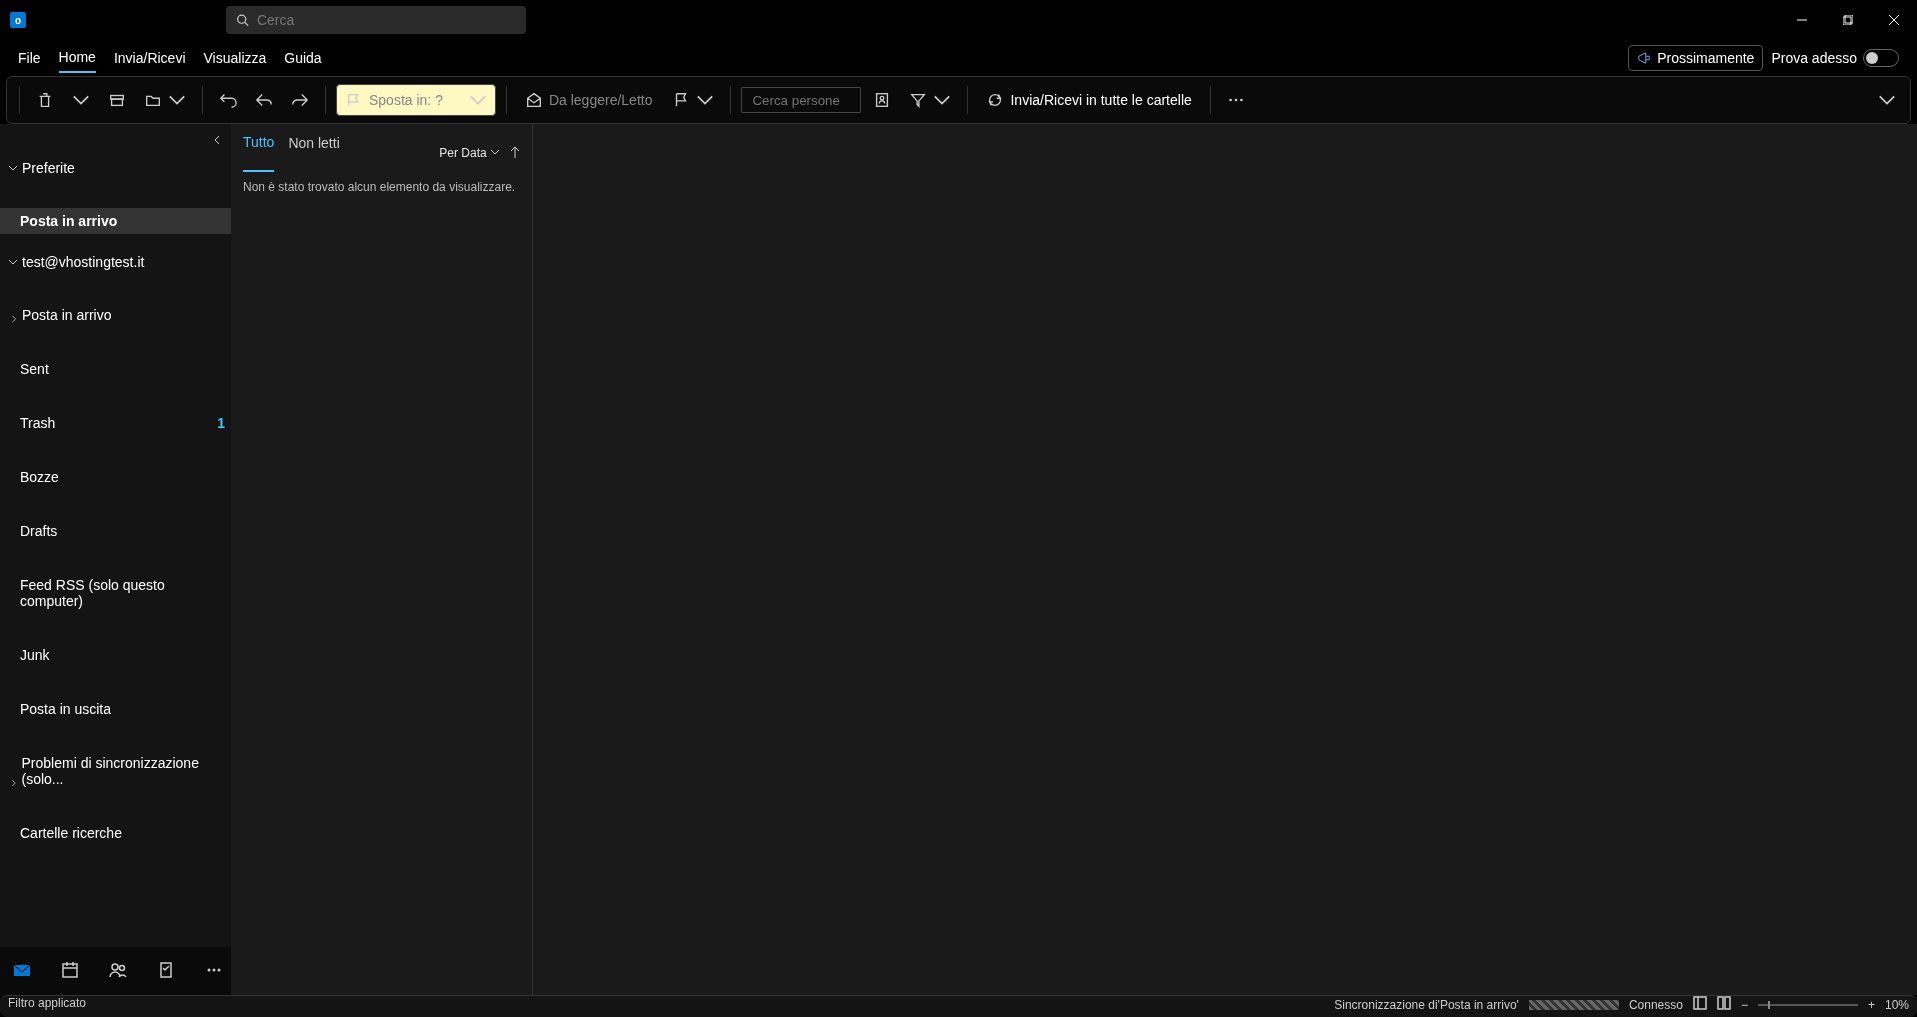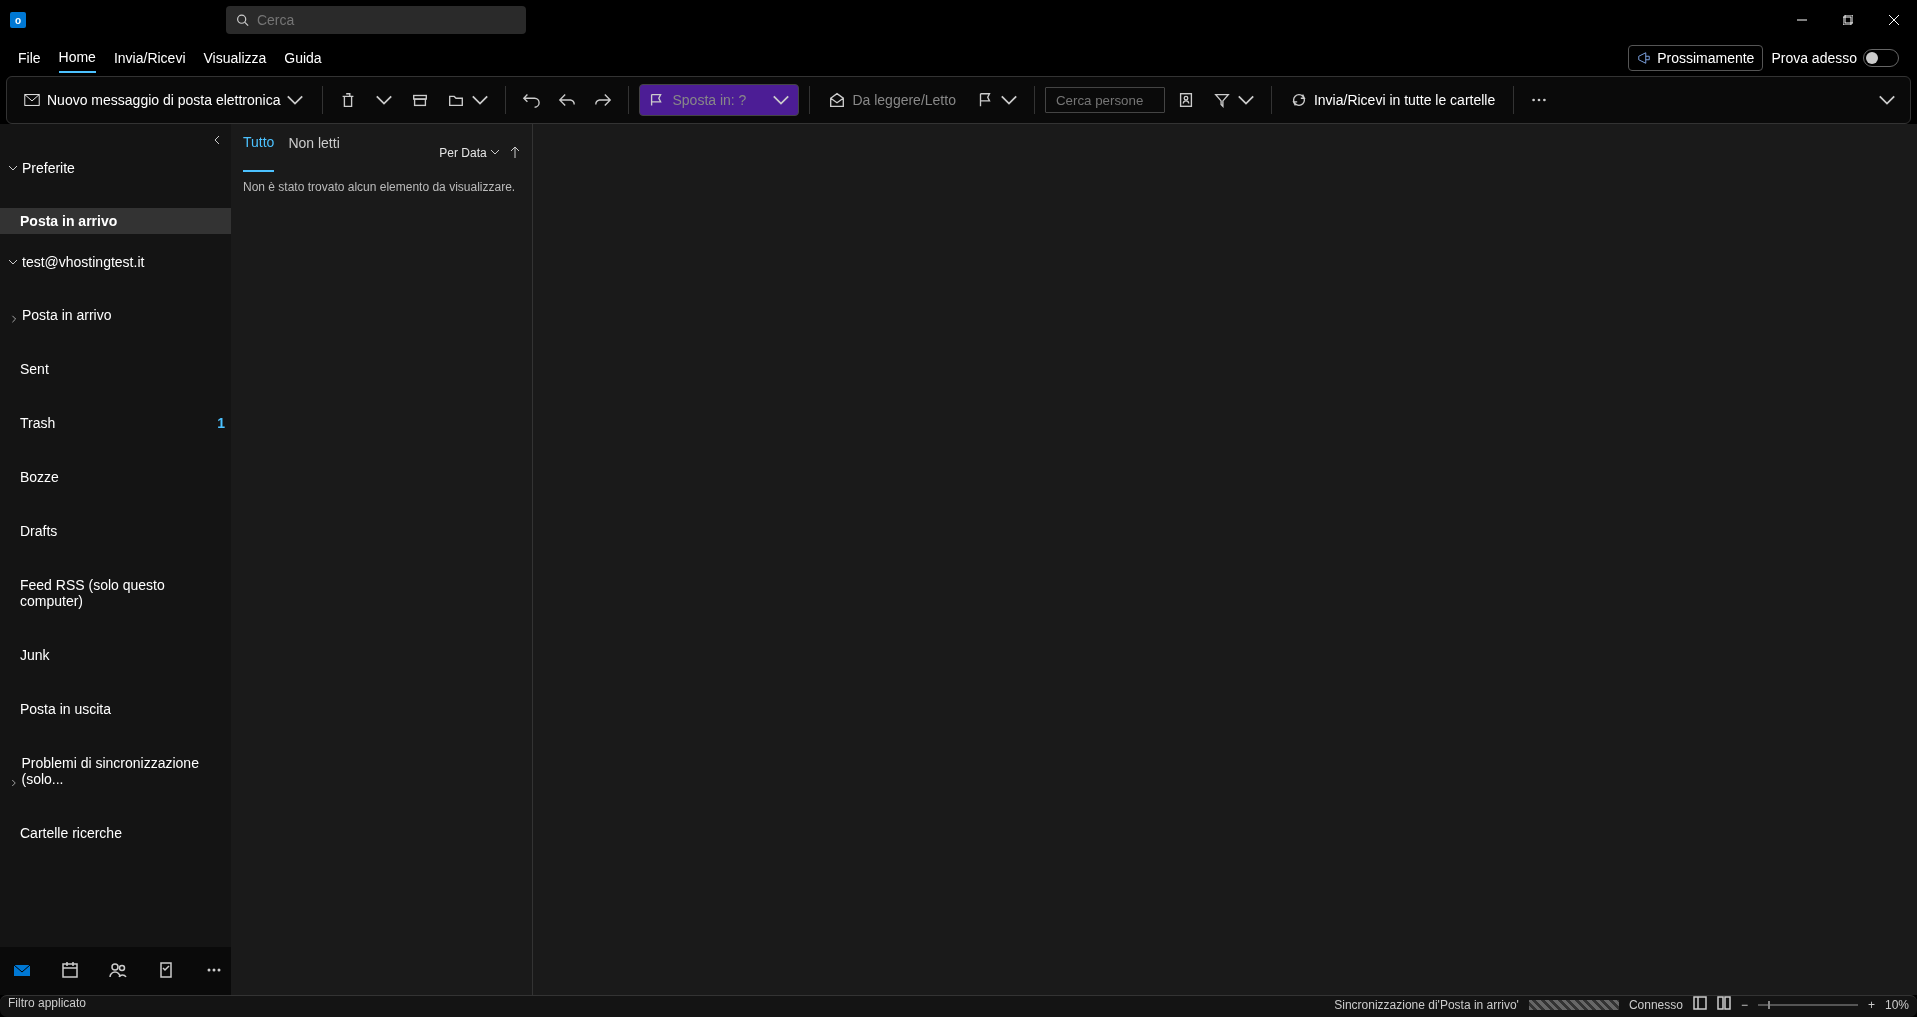--- a/index.html
+++ b/index.html
@@ -16,21 +16,21 @@
 .menu-item { color: #fff; padding: 6px 0; cursor: pointer; }
 .menu-item.active { border-bottom: 2px solid #4cc2ff; }
 .menubar-right { margin-left: auto; display: flex; align-items: center; gap: 8px; }
 .coming-soon { border: 1px solid #555; border-radius: 4px; padding: 4px 8px; display: flex; align-items: center; gap: 6px; }
 .try-now { display: flex; align-items: center; gap: 6px; }
 .toggle { width: 36px; height: 18px; border: 1px solid #666; border-radius: 9px; position: relative; }
 .toggle::after { content: ''; position: absolute; width: 12px; height: 12px; background: #ccc; border-radius: 50%; top: 2px; left: 2px; }
 .ribbon { height: 48px; border: 1px solid #333; margin: 0 6px; border-radius: 6px; display: flex; align-items: center; padding: 0 8px; gap: 6px; background: #0a0a0a; }
 .ribbon-btn { display: flex; align-items: center; gap: 6px; padding: 6px 8px; border-radius: 4px; cursor: pointer; color: #fff; }
 .ribbon-btn.icon-only { padding: 6px; }
-.ribbon-btn.boxed { border: 1px solid #444; background: #4c1d95; }
+.ribbon-btn.boxed { border: 1px solid #444; background: #fef9c3; }
 .ribbon-sep { width: 1px; height: 28px; background: #333; margin: 0 4px; }
 .ribbon svg { width: 18px; height: 18px; }
 .ribbon input { background: transparent; border: none; color: #ccc; outline: none; width: 90px; }
 .ribbon-search { border: 1px solid #444; border-radius: 1px; padding: 4px 10px; width: 120px; }
 .ribbon-expand { margin-left: auto; }
 .main { flex: 1; display: flex; min-height: 0; }
 .sidebar { width: 231px; background: #141414; display: flex; flex-direction: column; }
 .collapse-btn { align-self: flex-end; padding: 8px 10px; }
 .section-header { display: flex; align-items: center; gap: 4px; padding: 4px 8px; color: #fff; }
 .folder-list { display: flex; flex-direction: column; }
@@ -104,30 +104,20 @@
       <span>Prossimamente</span>
     </div>
     <div class="try-now">
       <span>Prova adesso</span>
       <div class="toggle"></div>
     </div>
   </div>
 </div>
 
 <div class="ribbon">
-  <div class="ribbon-btn">
-    <svg viewBox="0 0 20 20">
-        <rect x="2" y="4" width="16" height="12" fill="none" stroke="#fff"></rect>
-        <path d="M2 4 L10 11 L18 4" fill="none" stroke="#fff"></path>
-      </svg>
-    <span>Nuovo messaggio di posta elettronica</span>
-    <svg class="chevron" viewBox="0 0 10 10">
-        <path d="M1 3 L5 7 L9 3" fill="none" stroke="#ccc"></path>
-      </svg>
-  </div>
   <div class="ribbon-sep"></div>
   <div class="ribbon-btn icon-only">
       <svg viewBox="0 0 20 20" class="stroke-icon">
         <path d="M4 6 L16 6 M6 6 L6 17 L14 17 L14 6 M8 3 L12 3 L12 6"></path>
       </svg>
     </div>
   <div class="ribbon-btn icon-only">
       <svg class="chevron" viewBox="0 0 10 10">
         <path d="M1 3 L5 7 L9 3" fill="none" stroke="#ccc"></path>
       </svg>

